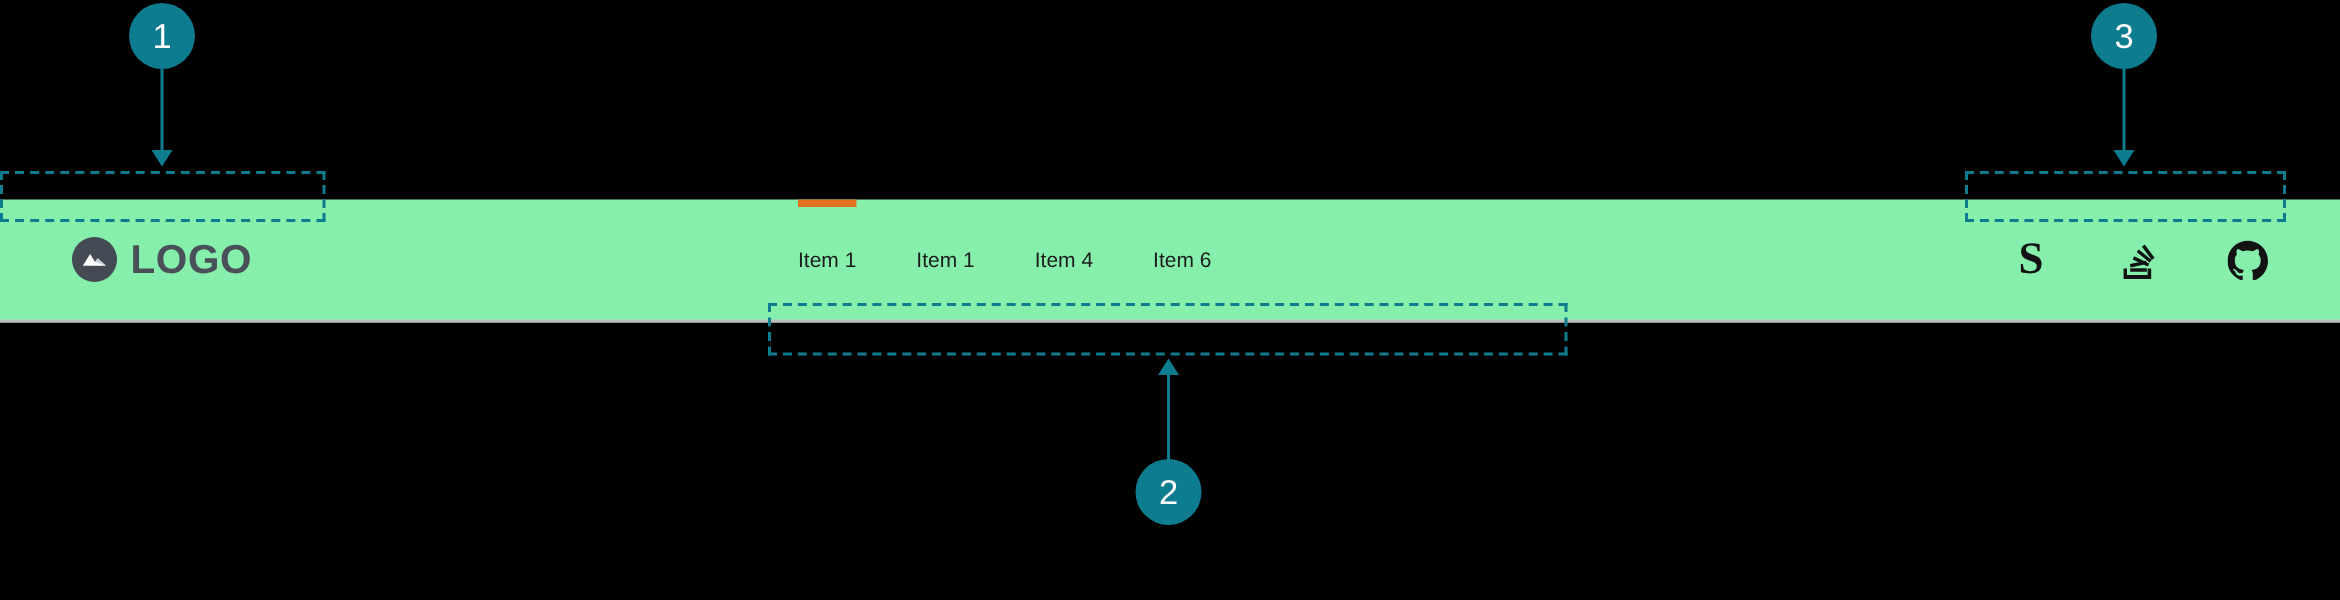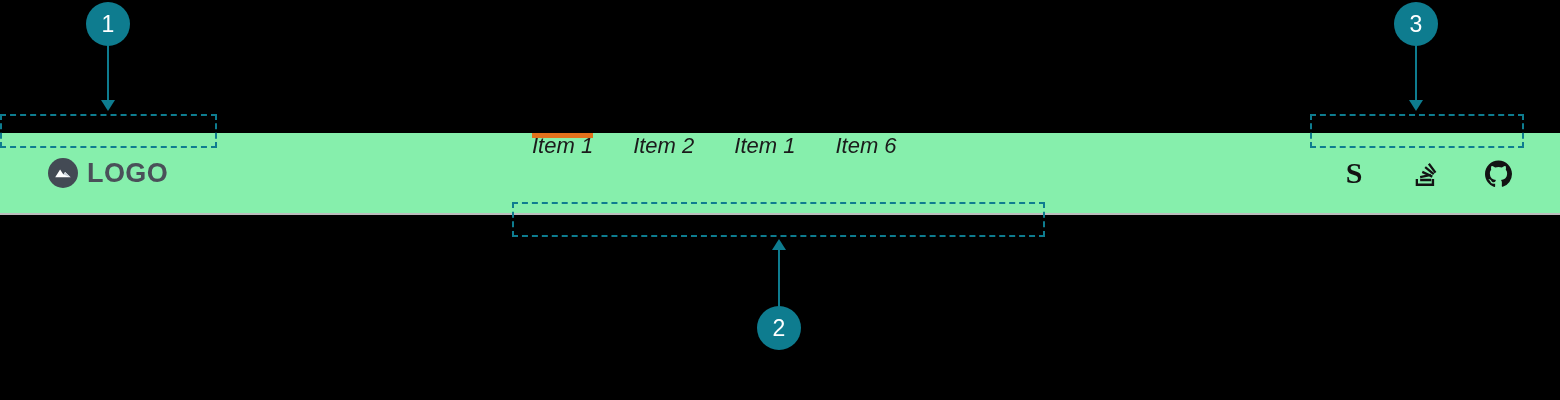--- a/index.html
+++ b/index.html
@@ -71,28 +71,27 @@
     position: absolute;
     left: 512px;
     top: 0;
     height: 80px;
     display: flex;
     align-items: center;
   }
   .nav-link {
     position: relative;
     display: flex;
-    align-items: flex-start;
+    align-items: center;
     height: 80px;
     padding: 0 20px;
-    font-size: 22px;
+    font-size: 14px;
     color: #1b1b1b;
     text-decoration: none;
     white-space: nowrap;
-    font-style: italic;
   }
   .nav-link.is-active::before {
     content: "";
     position: absolute;
     left: 20px;
     right: 20px;
     top: 0px;
     height: 5px;
     background: #e2711d;
   }
@@ -182,24 +181,24 @@
           </svg>
         </span>
         <span class="brand-text">LOGO</span>
       </a>
 
       <nav class="primary-nav">
         <a class="nav-link is-active" href="#">
           <span>Item 1</span>
         </a>
         <a class="nav-link" href="#">
-          <span>Item 2</span>
+          <span>Item 1</span>
         </a>
         <a class="nav-link" href="#">
-          <span>Item 1</span>
+          <span>Item 4</span>
         </a>
         <a class="nav-link" href="#">
           <span>Item 6</span>
         </a>
       </nav>
 
       <div class="social-links">
 
         <a class="social-link" href="#">
           <span class="glyph-s">S</span>

